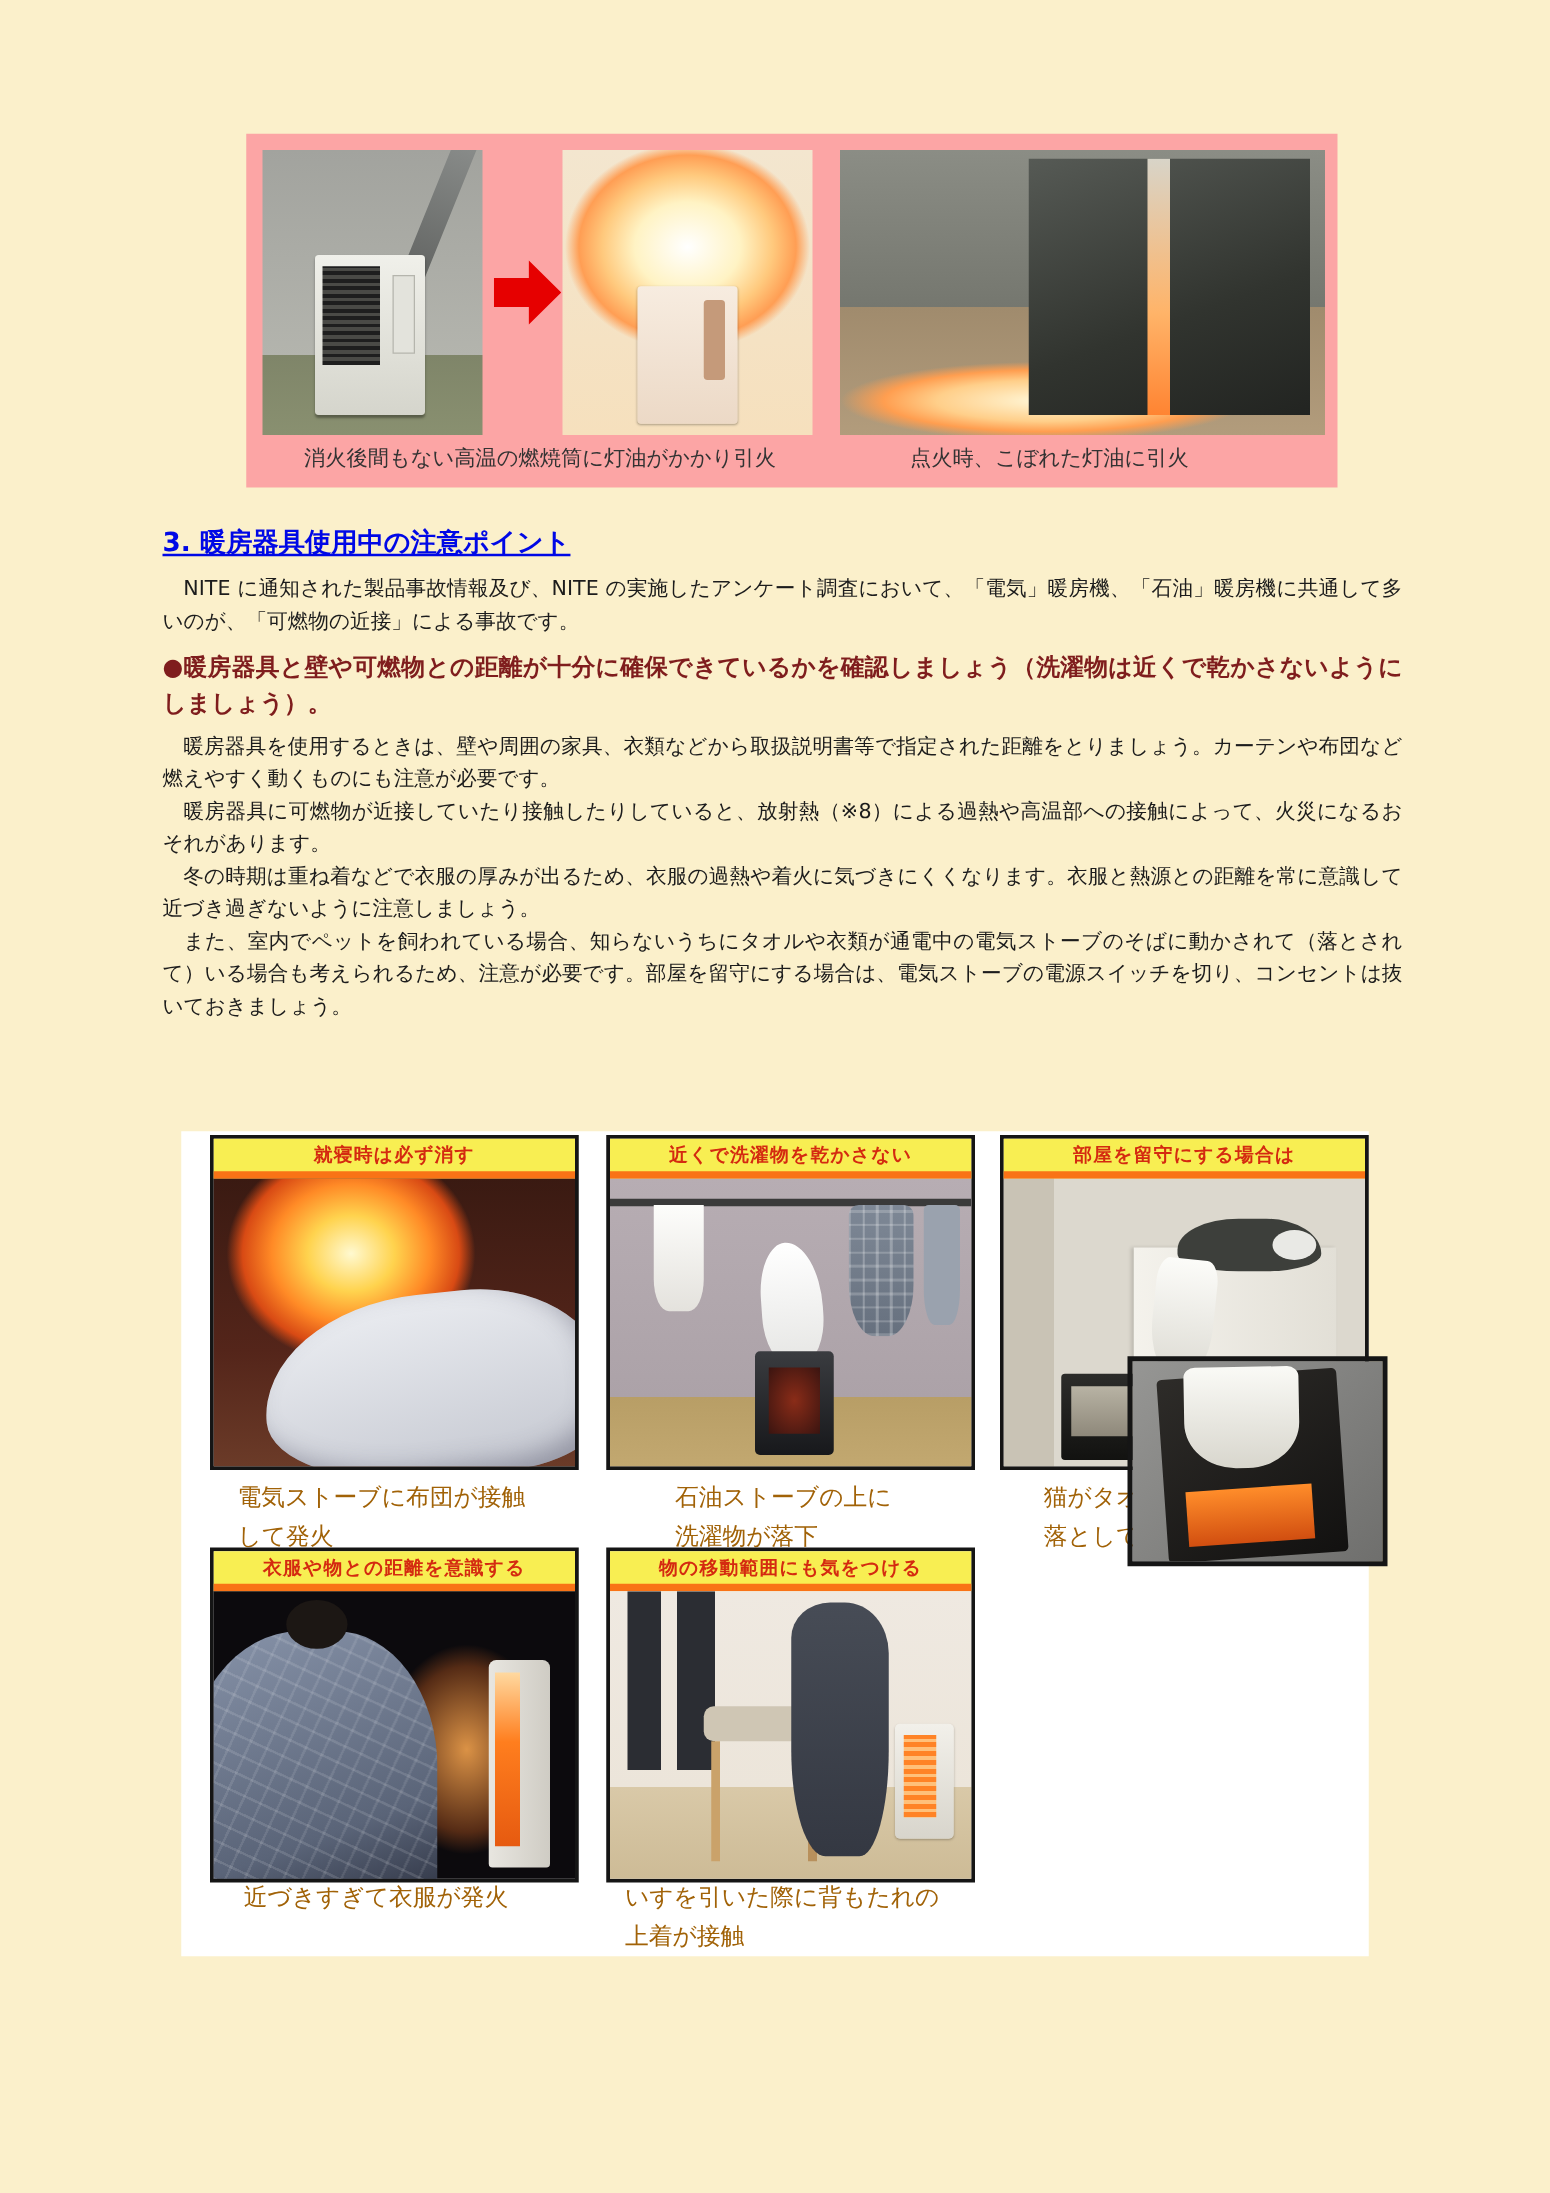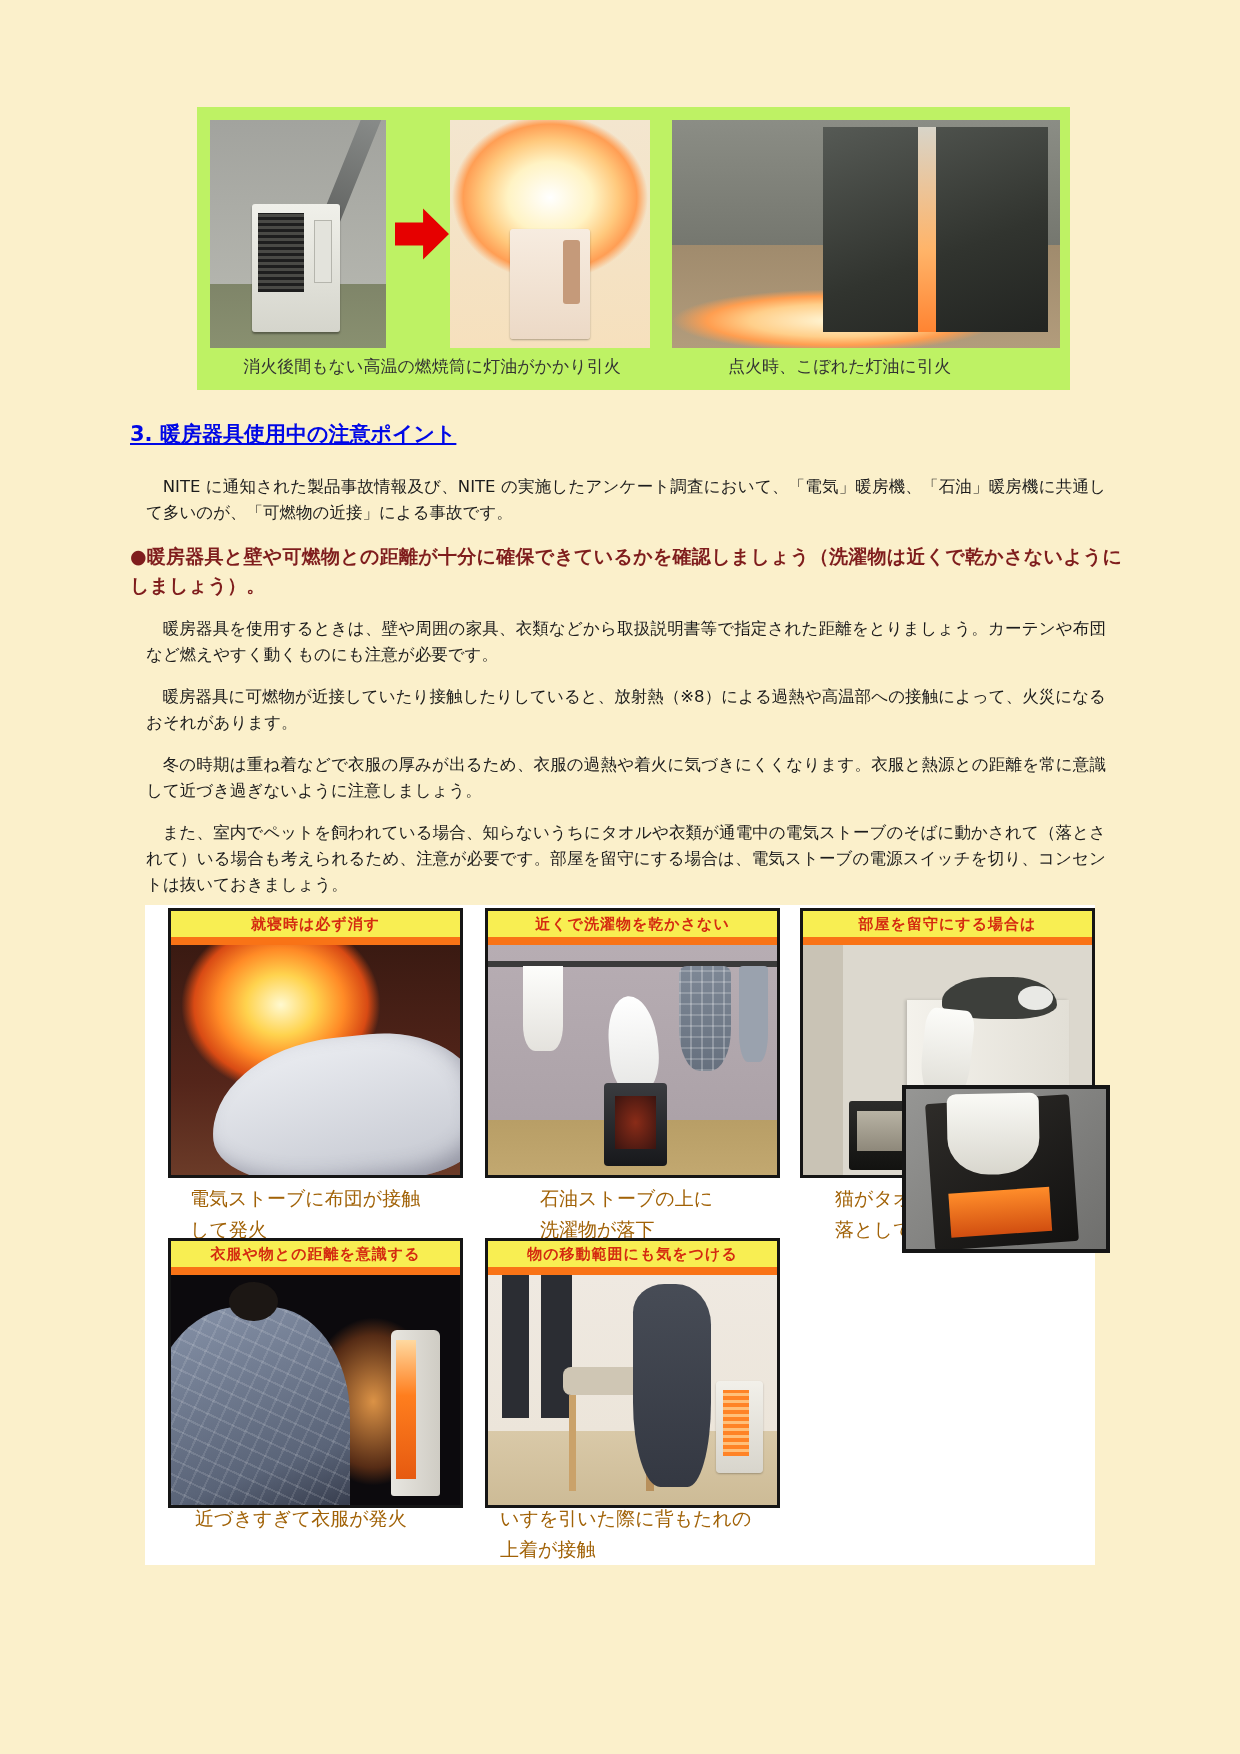--- a/index.html
+++ b/index.html
@@ -8,21 +8,21 @@
     position:relative;
     width:1240px;height:1754px;
     background:#FBF0CB;
     font-family:"DejaVu Sans","Liberation Sans",sans-serif;
     overflow:hidden;
     margin:0 auto;
   }
   
   .top-panel{
     position:absolute;left:197px;top:107px;width:873px;height:283px;
-    background:#bef264;
+    background:#fca5a5;
   }
   .ph{position:absolute;overflow:hidden;}
   .shape{position:absolute;display:block;}
   .ph-t1{left:13px;top:13px;width:176px;height:228px;
     background:linear-gradient(to bottom,#a2a39e 0%,#b3b4ad 72%,#7f8569 72%,#899070 100%);}
   .t1-arm{right:14%;top:-8%;width:11%;height:58%;
     background:linear-gradient(#8c8f8d,#5f615f);transform:rotate(22deg);border-radius:8px;}
   .t1-heater{left:24%;bottom:7%;width:50%;height:56%;
     background:linear-gradient(#f0f0ea,#d5d5cc);border-radius:3px;box-shadow:0 2px 2px rgba(0,0,0,.35);}
   .t1-heater::before{content:"";position:absolute;left:7%;top:7%;width:52%;height:62%;
@@ -60,38 +60,38 @@
   
   .heading{
     position:absolute;left:130px;top:420px;
     font-size:21px;font-weight:bold;color:#0008e6;
     text-decoration:underline;
   }
   .article{
     position:absolute;left:130px;top:458px;width:992px;
     font-size:16.5px;line-height:26px;color:#1c1c1c;
   }
-  .article p{margin:16px;text-align:justify;}
+  .article p{margin:0;text-align:justify;}
   .bullet-heading{
     margin:10px 0 6px !important;
     font-size:19px;font-weight:bold;color:#7f1d1d;line-height:29px;
   }
 
   
   .grid-panel{
     position:absolute;left:145px;top:905px;width:950px;height:660px;
     background:#ffffff;
   }
   .card{
     position:absolute;width:295px;
     border:3px solid #151515;background:#fff;box-sizing:border-box;
   }
   .card .banner{
     height:26px;line-height:26px;background:#f8ee52;
-    border-bottom:8px solid #f97316;
+    border-bottom:6px solid #f97316;
     color:#d42a10;font-weight:bold;font-size:15px;text-align:center;
     letter-spacing:1px;white-space:nowrap;overflow:hidden;
   }
   .card .photo{position:relative;width:100%;height:230px;overflow:hidden;}
   .c-r1a{left:23px;top:3px;}
   .c-r1b{left:340px;top:3px;}
   .c-r1c{left:655px;top:3px;}
   .c-r2a{left:23px;top:333px;}
   .c-r2b{left:340px;top:333px;}
   .grid-caption{

